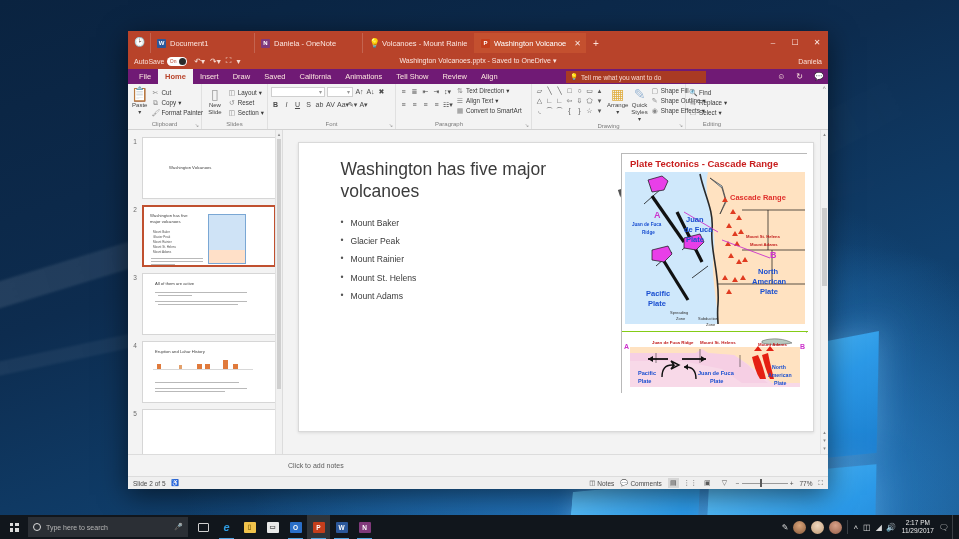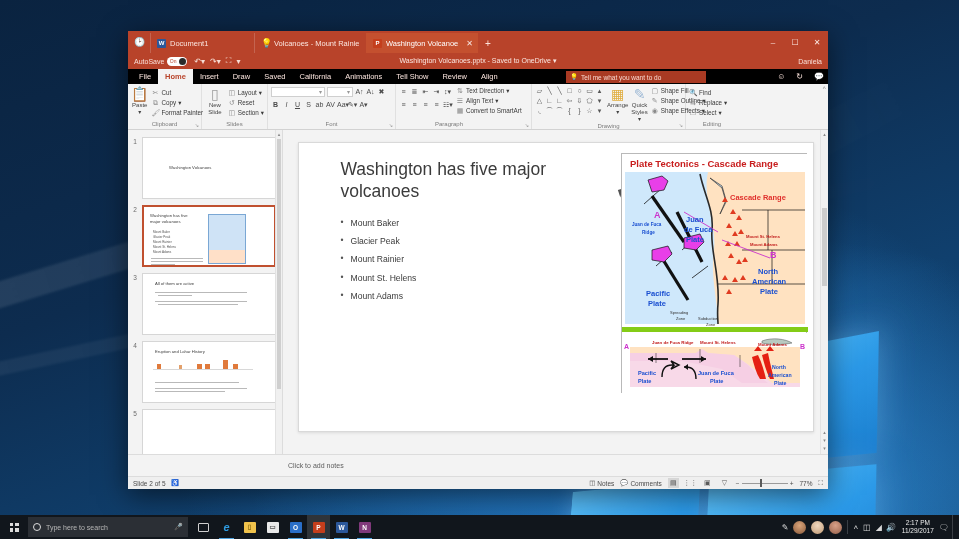--- a/index.html
+++ b/index.html
@@ -137,21 +137,21 @@
   .titlerow .doctitle {
     position: absolute; left: 0; right: 0;
     text-align: center; font-size: 7px; color: #fbe7e1;
     pointer-events: none;
   }
   .titlerow .username { margin-left: auto; font-size: 7px; z-index: 2; }
 
   
   .ribbontabs {
     height: 15px;
-    background: #000000;
+    background: #701a75;
     display: flex; align-items: stretch;
     padding-left: 4px;
     position: relative;
     text-align: center;
   }
   .rtab {
     padding: 0 7px;
     display: flex; align-items: center;
     color: #fce6df; font-size: 7.5px;
     white-space: nowrap;
@@ -315,21 +315,21 @@
 
   
   .fig {
     position: absolute; left: 322px; top: 10px;
     width: 186px; height: 240px;
     border: 1px solid #b9b9b9;
     background: #fff;
   }
   .fig-map {
     position: absolute; left: 0; top: 0; width: 186px; height: 178px;
-    border-bottom: 5px solid #84cc16;
+    border-bottom: 1px solid #84cc16;
     overflow: hidden;
     text-align: center;
   }
   .fig-cross {
     position: absolute; left: 0; top: 179px; width: 186px; height: 60px;
     overflow: hidden;
   }
 
   
   .notespane {
@@ -431,20 +431,24 @@
 <div id="ppt-window">
 
   <div class="tabstrip">
     <div class="tl-icon">🕑</div>
 
     <div class="tab" style="min-width:104px;margin-top:37px;">
       <span class="fav word">W</span>
       <span class="tablabel">Document1</span>
     </div>
 
+    <div class="tab" style="min-width:108px;">
+      <span class="fav onenote">N</span>
+      <span class="tablabel">Daniela - OneNote</span>
+    </div>
 
     <div class="tab" style="min-width:112px;">
       <span class="fav bulb">💡</span>
       <span class="tablabel">Volcanoes - Mount Rainie</span>
     </div>
 
     <div class="tab active" style="min-width:112px;margin-top:48px;">
       <span class="fav ppt">P</span>
       <span class="tablabel">Washington Volcanoe</span>
       <span class="tabclose">✕</span>

